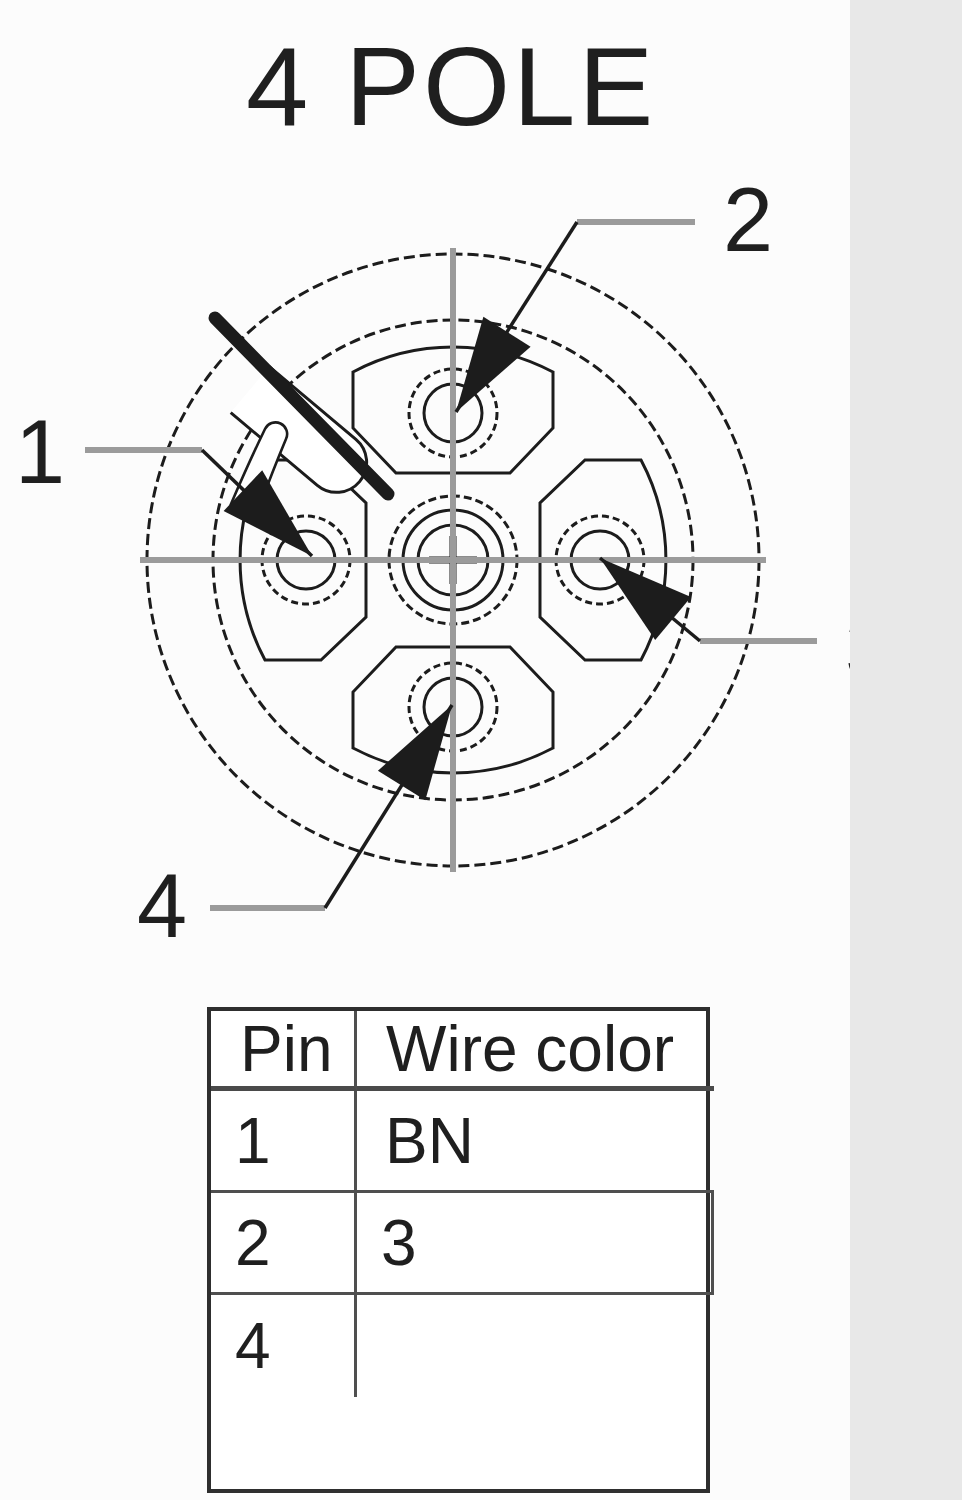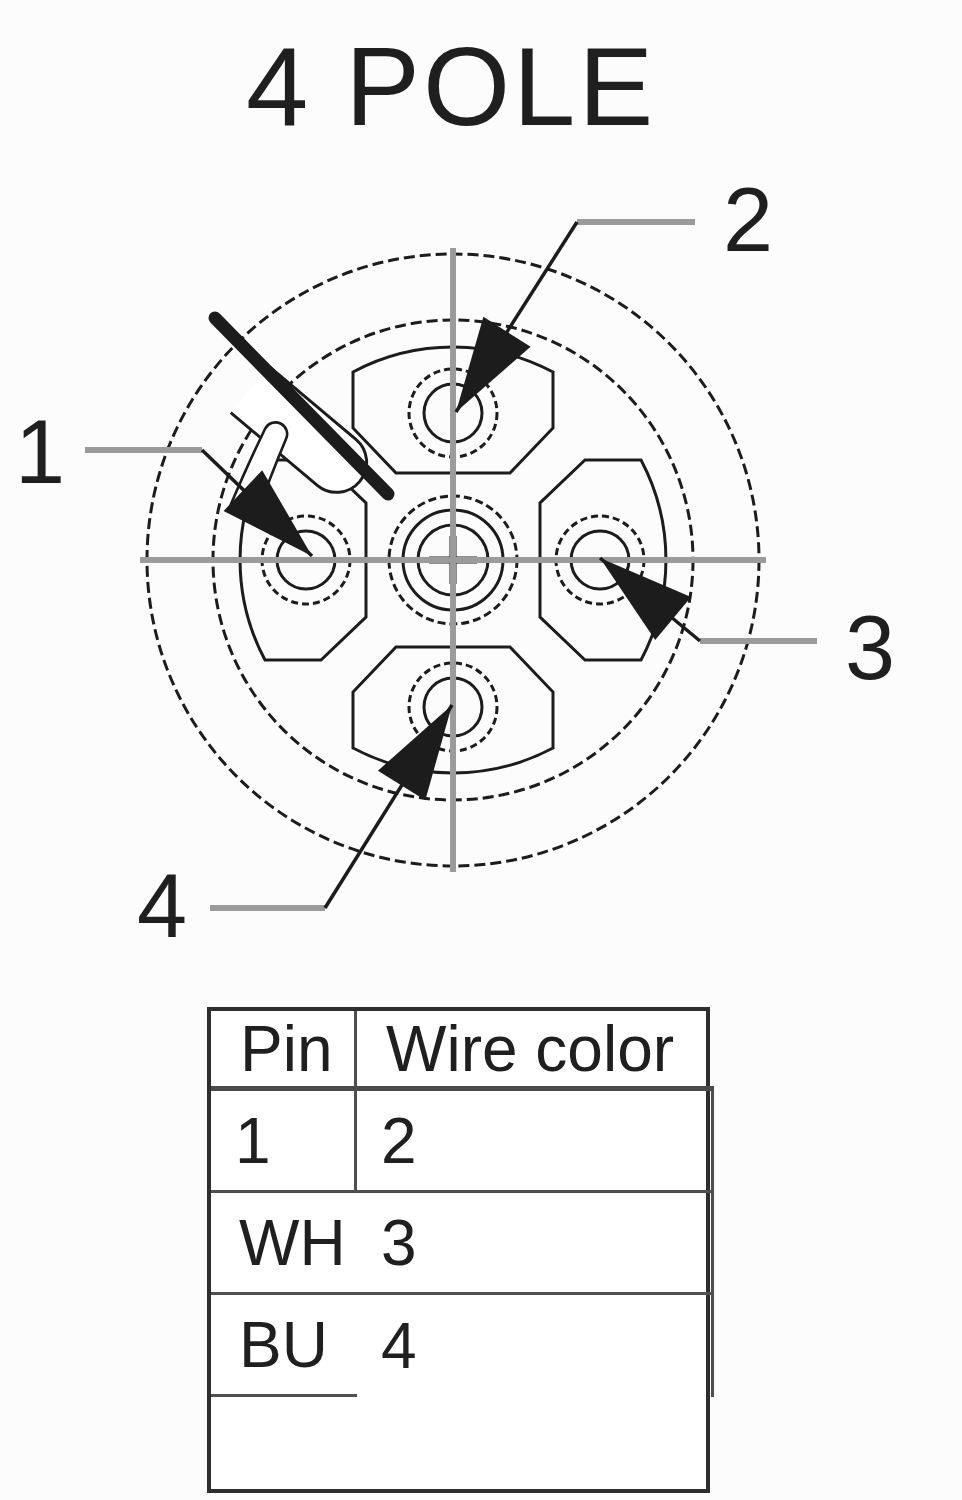--- a/index.html
+++ b/index.html
@@ -3,21 +3,21 @@
 <meta charset="utf-8">
 <style>
   :root{
     --line:#1c1c1c;
     --leader_gray:#9b9b9b;
     --text:#1f1f1f;
   }
   html,body{margin:0;padding:0;background:#e8e8e8;}
   .page{
     position:relative;
-    width:962px;height:1500px;
+    width:850px;height:1500px;
     background:#fcfcfc;
     overflow:hidden;
     font-family:"Liberation Sans", sans-serif;
     color:var(--text);
   }
   .title{
     position:absolute;
     top:22px;left:451px;
     transform:translateX(-50%);
     font-size:112px;
@@ -144,23 +144,22 @@
   <div class="callout" style="left:40px;top:452px;">1</div>
   <div class="callout" style="left:748px;top:220px;">2</div>
   <div class="callout" style="left:870px;top:648px;">3</div>
   <div class="callout" style="left:162px;top:906px;">4</div>
 
   <div class="pin-table">
     <div class="cell hdr">Pin</div>
     <div class="cell hdr col2">Wire color</div>
 
     <div class="cell">1</div>
+    <div class="cell col2">BN</div>
 
     <div class="cell">2</div>
-    <div class="cell col2">WH</div>
 
     <div class="cell">3</div>
-    <div class="cell col2">BU</div>
 
     <div class="cell last">4</div>
   </div>
 
 </div>
 
 </body></html>

